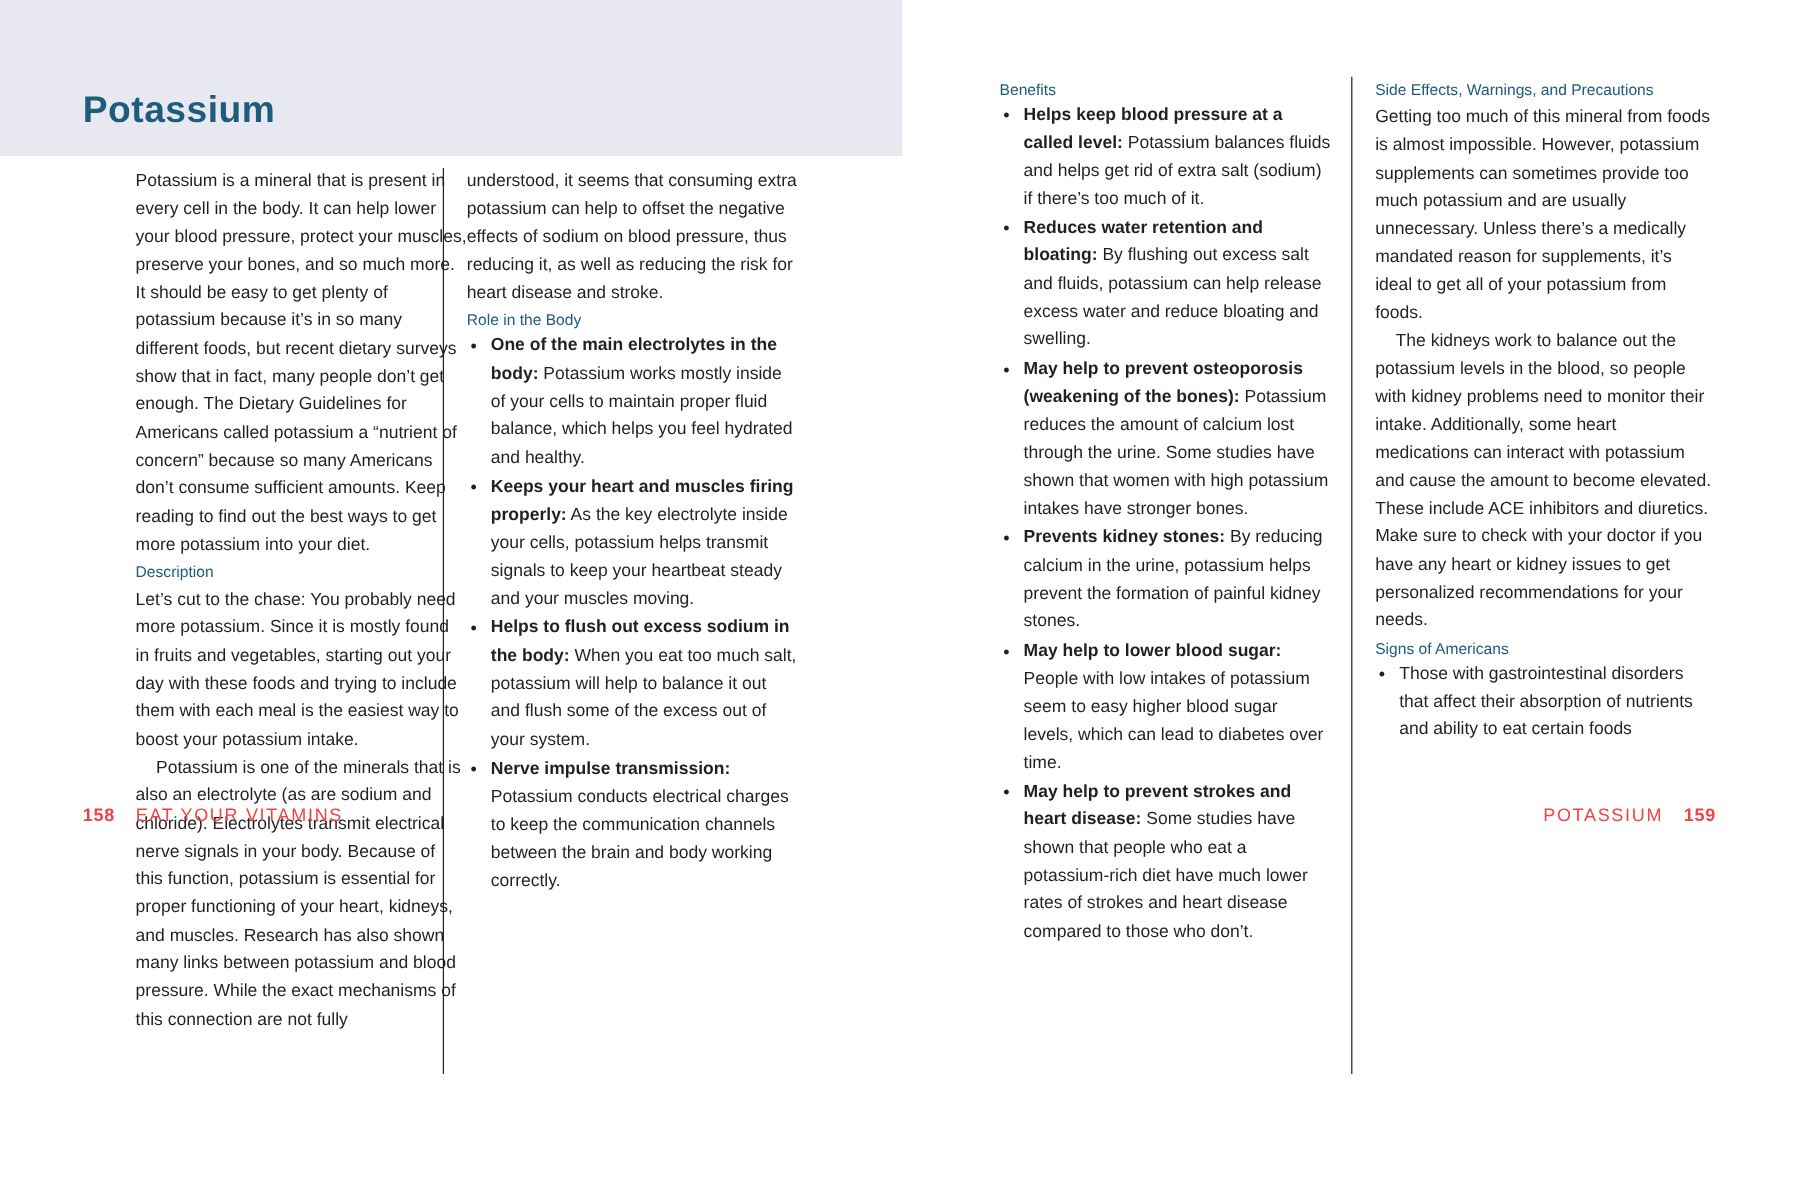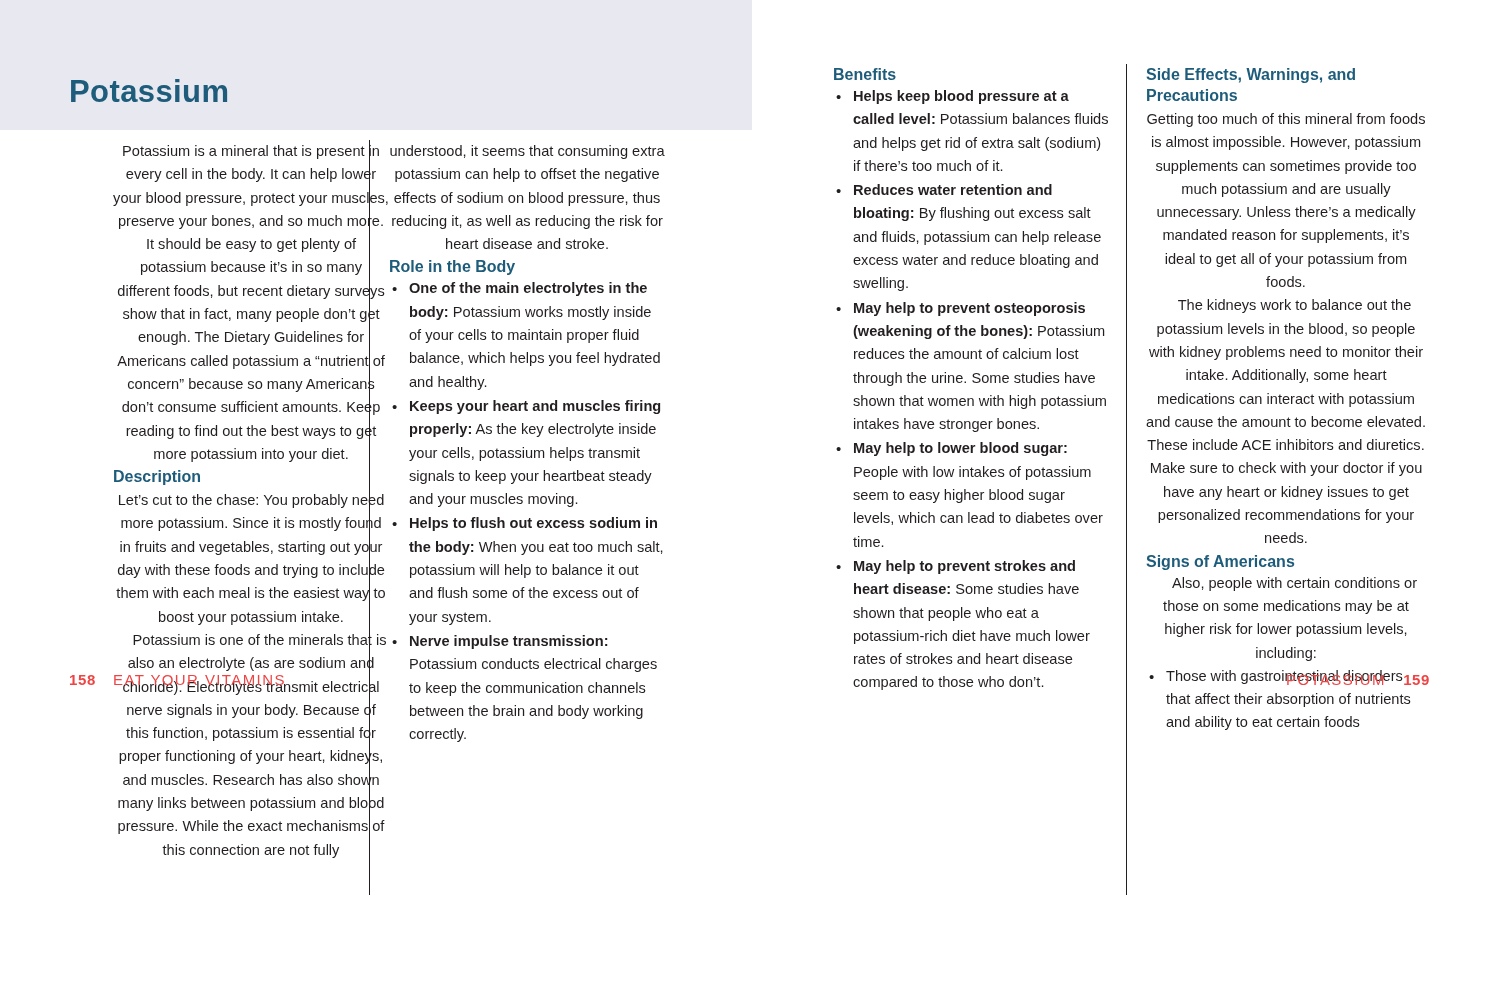--- a/index.html
+++ b/index.html
@@ -64,29 +64,29 @@
     position: absolute;
     left: 1126px;
     top: 64px;
     width: 1px;
     height: 831px;
     background: #231f20;
   }
 
   p {
     margin: 0;
-    text-align: center;
+    text-align: left;
   }
   p.indent {
     text-indent: 17px;
   }
   h2.section {
     margin: 0;
-    font-size: 16px;
-    font-weight: bold;
+    font-size: 13px;
+    font-weight: normal;
     color: #1d5c7a;
     line-height: 21px;
   }
   .gap-before-head { margin-top: 20px; }
   .gap-after-head { margin-top: 2px; }
 
   ul.bullets {
     margin: 0;
     padding: 0;
     list-style: none;
@@ -157,31 +157,31 @@
       <li><span class="lead">Nerve impulse transmission:</span><span> Potassium conducts electrical charges to keep the communication channels between the brain and body working correctly.</span></li>
     </ul>
   </div>
 
   <div class="col col-3" style="top:64px;">
     <h2 class="section">Benefits</h2>
     <ul class="bullets list-gap">
       <li><span class="lead">Helps keep blood pressure at a called level:</span><span> Potassium balances fluids and helps get rid of extra salt (sodium) if there’s too much of it.</span></li>
       <li><span class="lead">Reduces water retention and bloating:</span><span> By flushing out excess salt and fluids, potassium can help release excess water and reduce bloating and swelling.</span></li>
       <li><span class="lead">May help to prevent osteoporosis (weakening of the bones):</span><span> Potassium reduces the amount of calcium lost through the urine. Some studies have shown that women with high potassium intakes have stronger bones.</span></li>
+      <li><span class="lead">Prevents kidney stones:</span><span> By reducing calcium in the urine, potassium helps prevent the formation of painful kidney stones.</span></li>
       <li><span class="lead">May help to lower blood sugar:</span><span> People with low intakes of potassium seem to easy higher blood sugar levels, which can lead to diabetes over time.</span></li>
       <li><span class="lead">May help to prevent strokes and heart disease:</span><span> Some studies have shown that people who eat a potassium-rich diet have much lower rates of strokes and heart disease compared to those who don’t.</span></li>
     </ul>
   </div>
 
   <div class="col col-4" style="top:64px;">
     <h2 class="section">Side Effects, Warnings, and Precautions</h2>
     <p class="gap-after-head">Getting too much of this mineral from foods is almost impossible. However, potassium supplements can sometimes provide too much potassium and are usually unnecessary. Unless there’s a medically mandated reason for supplements, it’s ideal to get all of your potassium from foods.</p>
     <p class="indent">The kidneys work to balance out the potassium levels in the blood, so people with kidney problems need to monitor their intake. Additionally, some heart medications can interact with potassium and cause the amount to become elevated. These include ACE inhibitors and diuretics. Make sure to check with your doctor if you have any heart or kidney issues to get personalized recommendations for your needs.</p>
     <h2 class="section gap-before-head">Signs of Americans</h2>
-    <p class="indent">Also, people with certain conditions or those on some medications may be at higher risk for lower potassium levels, including:</p>
     <ul class="bullets list-gap">
       <li><span>Those with gastrointestinal disorders that affect their absorption of nutrients and ability to eat certain foods</span></li>
     </ul>
   </div>
 
   <div class="footer footer-left">
     <span class="folio">158</span>
     <span class="running" style="margin-left:12px;">EAT YOUR VITAMINS</span>
   </div>
   <div class="footer footer-right">

